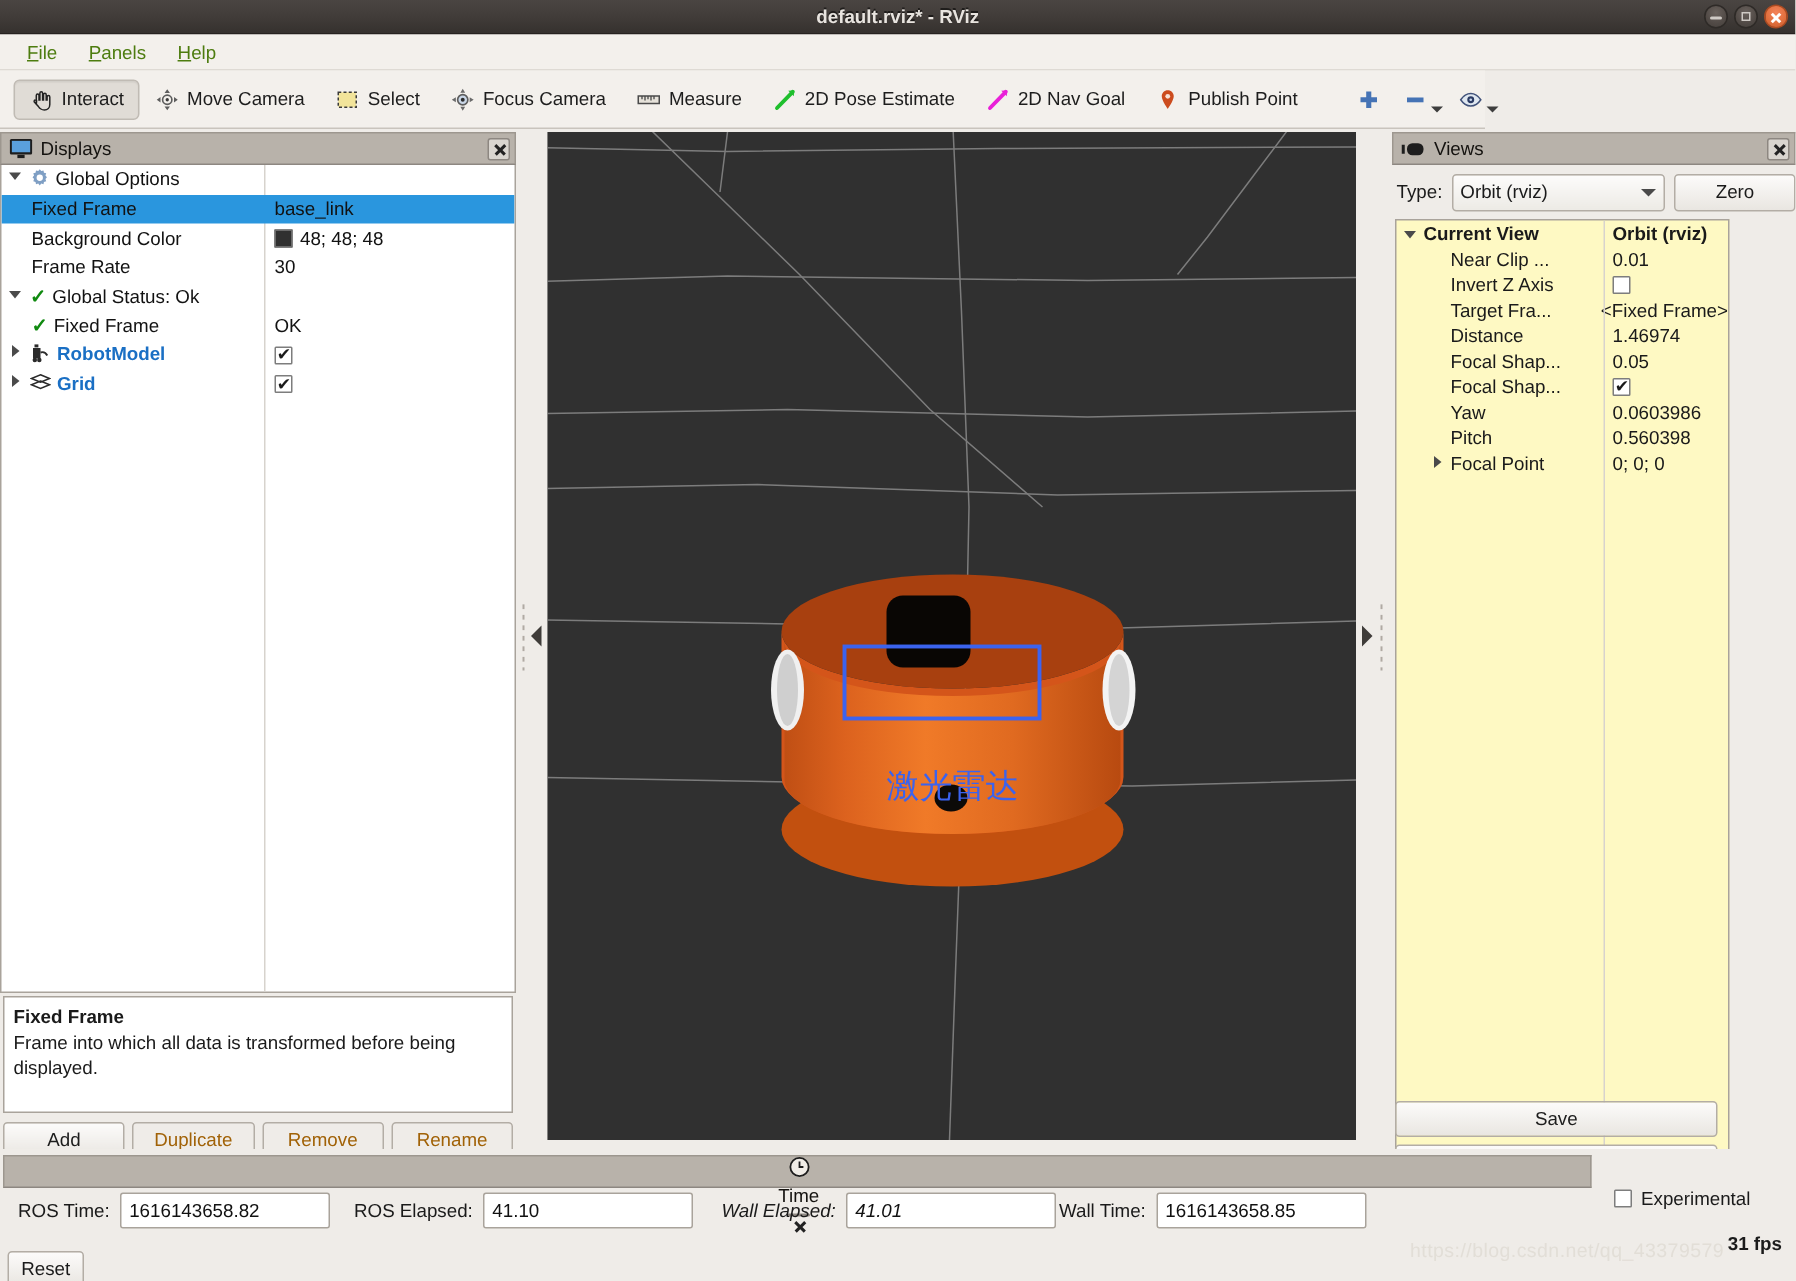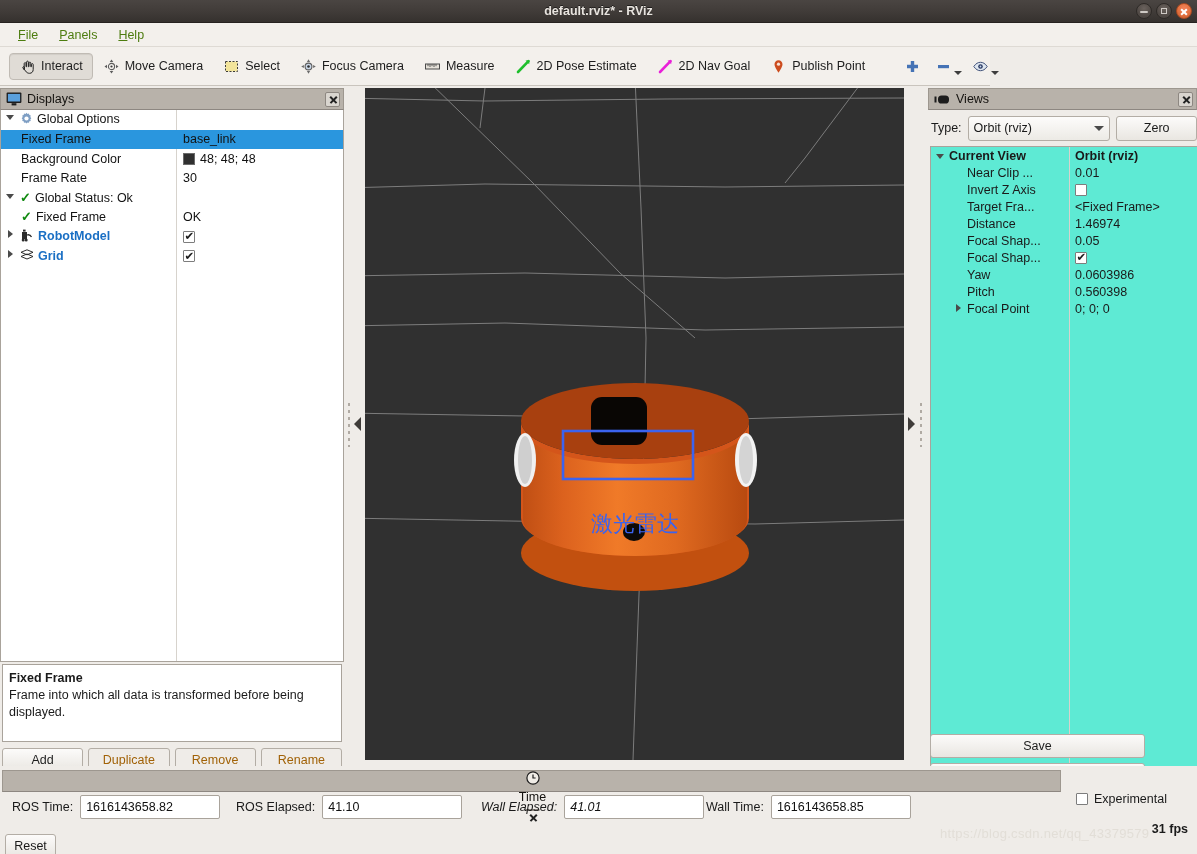--- a/index.html
+++ b/index.html
@@ -152,22 +152,22 @@
   .combo {
     width:145px; height:25px; background:linear-gradient(to bottom,#fdfcfb,#eceae5);
     border:1px solid #b3ada5; border-radius:3px; display:flex; align-items:center;
     padding:0 5px; font-size:12.5px; position:relative;
   }
   .combo .cv { flex:1; }
   .combo .cd { width:0;height:0;border-left:5px solid transparent;border-right:5px solid transparent;border-top:5px solid #4a4a4a; }
   .zero-btn { width:82px; height:25px; line-height:23px; text-align:center;
     background:linear-gradient(to bottom,#fcfbfa,#e9e6e1); border:1px solid #b3ada5; border-radius:3px; font-size:12.5px; }
   .views-tree {
-    position:absolute; left:2px; top:58px; width:268px; height:670px;
-    background:#5eead4; border:1px solid #a9a39b; overflow:hidden;
+    position:absolute; left:2px; top:58px; width:223px; height:670px;
+    background:#fef9c3; border:1px solid #a9a39b; overflow:hidden;
   }
   .views-tree .tree-coldiv { left:138px; }
   .vrow { display:flex; height:17px; align-items:center; }
   .vlabel { width:138px; padding-left:4px; display:flex; align-items:center; gap:3px; white-space:nowrap; overflow:hidden; font-size:12.5px; }
   .vval { padding-left:6px; font-size:12.5px; white-space:nowrap; display:flex; align-items:center; }
   .vrow.hdr .vlabel .txt, .vrow.hdr .vval { font-weight:bold; }
   .views-btns { position:absolute; left:2px; top:646px; width:215px; display:flex; gap:5px;flex-direction:column; }
 
   
   #timepanel { position:absolute; left:0; top:766px; width:1197px; height:88px; background:#efece8; }

